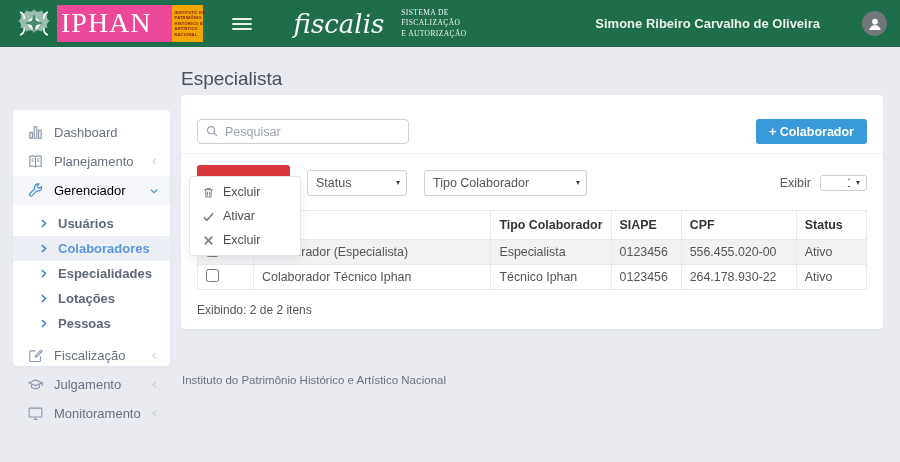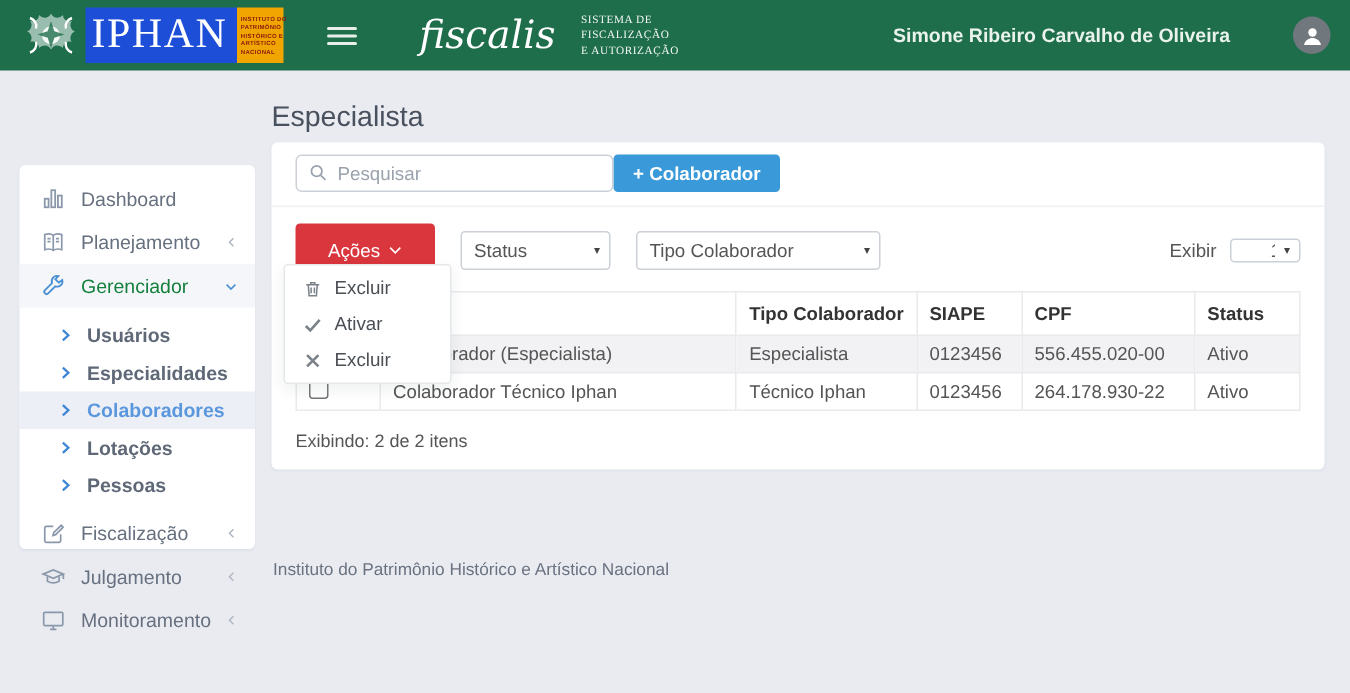--- a/index.html
+++ b/index.html
@@ -13,23 +13,23 @@
   svg { display:block; }
 
   
   .app-header {
     position:absolute; top:0; left:0; right:0; height:47px;
     background:#1e6e4c; display:flex; align-items:center; z-index:50;
   }
   .logo { display:flex; align-items:stretch; height:37px; margin-left:13px; cursor:pointer; }
   .emblem { width:42px; display:flex; align-items:center; justify-content:center; margin-right:2px; }
   .brand-red {
-    background:#1d4ed8; color:#fff; display:flex; align-items:center;
+    background:#ec4899; color:#fff; display:flex; align-items:center;
     font-family:"Liberation Serif","DejaVu Serif",serif; font-size:28px;
-    padding:0 6px 2px 4px; letter-spacing:1px;
+    padding:0 20px 2px 4px; letter-spacing:1px;
   }
   .brand-yellow {
     background:#f0a500; width:31px; padding:3px 2px 3px 3px;
     display:flex; flex-direction:column; justify-content:center;
   }
   .brand-yellow span {
     font-size:4px; line-height:1.35; color:#8a1a10; font-weight:bold;
     letter-spacing:.2px; white-space:nowrap;
   }
   .hamburger { margin-left:27px; cursor:pointer; padding:4px 2px; }
@@ -53,35 +53,35 @@
   
   .sidebar {
     position:absolute; left:13px; top:110px; width:157px; height:256px;
     background:#fff; border-radius:4px; box-shadow:0 1px 2px rgba(40,50,70,.05);
     padding-top:8px; font-size:13px; color:#67707f;
   }
   .side-item { height:29px; display:flex; align-items:center; padding:0 11px 0 14px; cursor:pointer; }
   .side-item .ico { width:17px; height:17px; margin-right:10px; color:#8b98ac; flex:none; }
   .side-item .lbl { flex:1; white-space:nowrap; }
   .side-item .chev { color:#aeb6c2; flex:none; }
-  .side-item.active-parent { background:#f4f6f9; color:#15803d; }
+  .side-item.active-parent { background:#f4f6f9; color:#000000; }
   .side-item.active-parent .ico, .side-item.active-parent .chev { color:#4a8fd2; }
   .submenu { margin-top:6px; margin-bottom:5px;font-weight:bold; }
   .sub-item { height:25px; display:flex; align-items:center; padding-left:25px; cursor:pointer; color:#5e6877; }
   .sub-item .arrow { width:11px; height:11px; color:#3f86d4; margin-right:9px; flex:none; }
   .sub-item.active { background:#eceff5; color:#5b97dd; }
 
   
   .page-title { position:absolute; left:181px; top:68px; font-size:19px; color:#49515f; }
   .card {
     position:absolute; left:181px; top:95px; width:702px;
     background:#fff; border-radius:4px; box-shadow:0 1px 2px rgba(40,50,70,.05);
     padding:8px 16px 12px;
   }
-  .toolbar-top { display:flex; align-items:center; }
+  .toolbar-top { display:flex; justify-content:space-between; align-items:center;margin-top:16px; }
   .search-wrap { position:relative; width:212px; }
   .search-input {
     width:100%; height:25px; border:1px solid #ccd1d8; border-radius:4px;
     padding:0 8px 0 27px; font-size:12.5px; color:#555;
     font-family:inherit; outline:none; background:#fff;
   }
   .search-input::placeholder { color:#9aa2ad; opacity:1; }
   .search-ico { position:absolute; left:8px; top:5px; color:#9aa2ad; }
   .btn-add {
     background:#3a99d8; color:#fff; border:none; border-radius:3px;
@@ -232,35 +232,35 @@
 
   <div class="submenu">
     <div class="sub-item">
       <span class="arrow">
         <svg width="11" height="11" viewBox="0 0 24 24" fill="none" stroke="currentColor" stroke-width="3.4">
             <path d="M8.5 4.5l8 7.5-8 7.5"></path>
           </svg>
       </span>
       <span>Usuários</span>
     </div>
+    <div class="sub-item active">
+      <span class="arrow">
+        <svg width="11" height="11" viewBox="0 0 24 24" fill="none" stroke="currentColor" stroke-width="3.4">
+            <path d="M8.5 4.5l8 7.5-8 7.5"></path>
+          </svg>
+      </span>
+      <span>Colaboradores</span>
+    </div>
     <div class="sub-item">
       <span class="arrow">
         <svg width="11" height="11" viewBox="0 0 24 24" fill="none" stroke="currentColor" stroke-width="3.4">
             <path d="M8.5 4.5l8 7.5-8 7.5"></path>
           </svg>
       </span>
       <span>Especialidades</span>
-    </div>
-    <div class="sub-item active">
-      <span class="arrow">
-        <svg width="11" height="11" viewBox="0 0 24 24" fill="none" stroke="currentColor" stroke-width="3.4">
-            <path d="M8.5 4.5l8 7.5-8 7.5"></path>
-          </svg>
-      </span>
-      <span>Colaboradores</span>
     </div>
     <div class="sub-item">
       <span class="arrow">
         <svg width="11" height="11" viewBox="0 0 24 24" fill="none" stroke="currentColor" stroke-width="3.4">
             <path d="M8.5 4.5l8 7.5-8 7.5"></path>
           </svg>
       </span>
       <span>Lotações</span>
     </div>
     <div class="sub-item">

